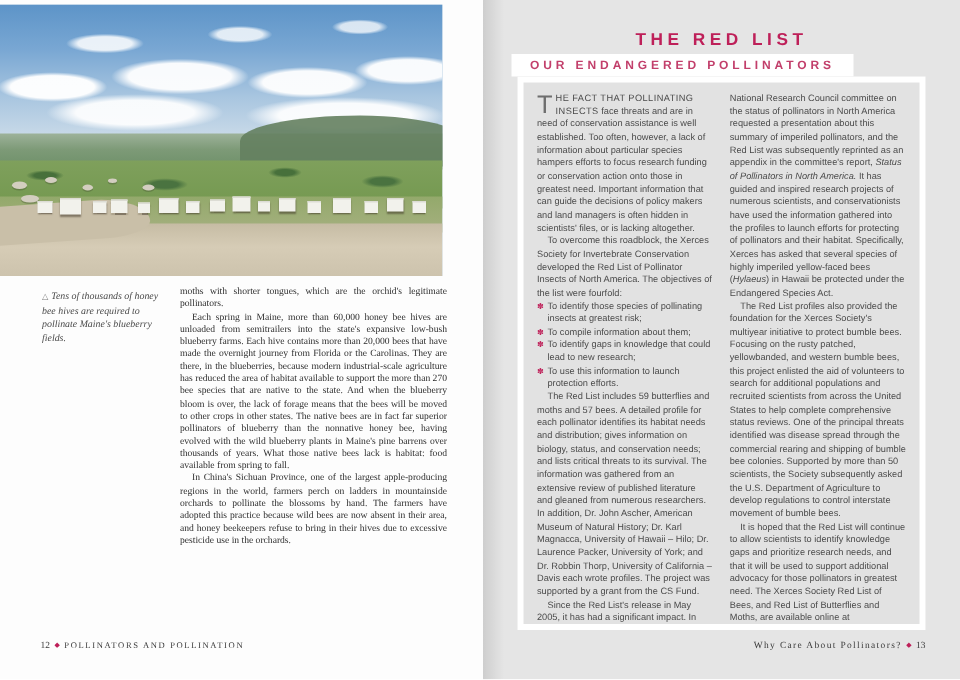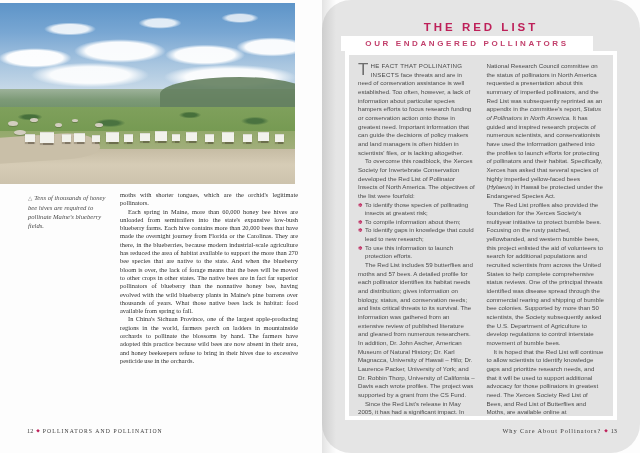--- a/index.html
+++ b/index.html
@@ -55,27 +55,27 @@
   .body-copy p.ind{text-indent:8px;}
 
   .folio{font-size:6.3px;color:#3a3a3a;}
   .folio-left{position:absolute;left:27px;top:427px;}
   .folio .num{letter-spacing:0;}
   .folio .diamond{color:#be2059;font-size:4.6px;margin:0 3px;vertical-align:1px;}
   .folio .running{font-size:5.7px;letter-spacing:1.1px;}
 
   
   .page-right{position:absolute;left:322px;top:0;width:318px;height:453px;background:#e5e5e5;
-    font-family:"Liberation Sans", sans-serif;border-radius:29px;}
+    font-family:"Liberation Sans", sans-serif;}
   .page-right::before{content:"";position:absolute;left:0;top:0;bottom:0;width:14px;
     background:linear-gradient(90deg,rgba(0,0,0,.10),rgba(0,0,0,0));}
 
   .rl-title{position:absolute;left:19px;top:21px;width:280px;text-align:center;color:#be2059;
     font-weight:bold;font-size:11.5px;letter-spacing:3px;}
-  .rl-band{position:absolute;left:19px;top:36px;width:252px;height:15px;background:#ffffff;
+  .rl-band{position:absolute;left:19px;top:36px;width:228px;height:15px;background:#ffffff;
     display:flex;align-items:center;justify-content:center;}
   .rl-band span{color:#c23f6b;font-weight:bold;font-size:8px;letter-spacing:2.6px;}
 
   .rl-box{position:absolute;left:23px;top:51px;width:272px;height:369px;box-sizing:border-box;
     border:4px solid #ffffff;background:#e2e2e2;padding:7px 9px;display:flex;gap:11px;overflow:hidden;}
   .col{flex:1;font-size:6.15px;line-height:8.65px;color:#4a4a4a;}
   .col p{margin:0;}
   .col p.ind{text-indent:7px;}
   .dropcap{float:left;font-size:17px;line-height:14px;margin:1px 2px 0 0;color:#6e6e6e;}
   .lead-caps{letter-spacing:.3px;}

